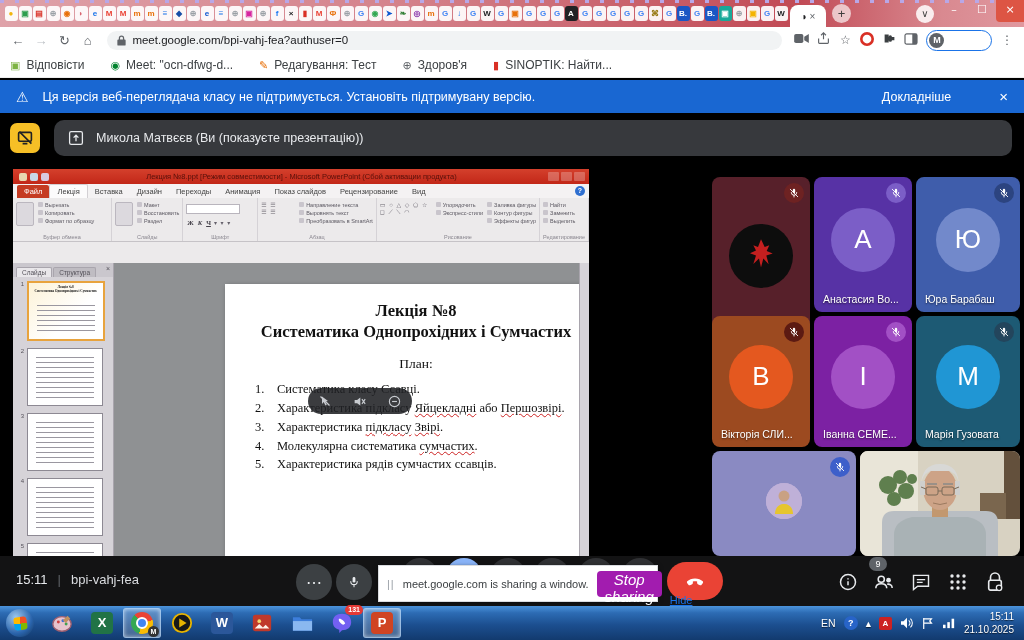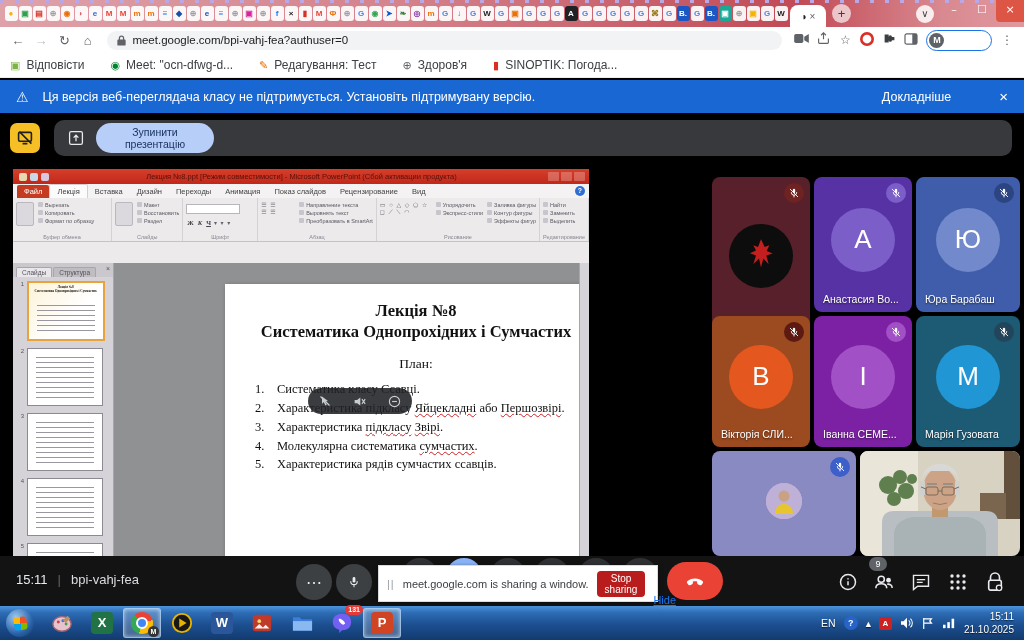--- a/index.html
+++ b/index.html
@@ -131,21 +131,21 @@
   .mb-left .sep{color:#5f6368;}
   .mb-left .code{color:#dadce0;}
   .cbtn{position:absolute;width:36px;height:36px;border-radius:50%;background:#3c4043;top:8px;
     display:flex;align-items:center;justify-content:center;color:#e8eaed;}
   .peek{position:absolute;width:36px;height:36px;border-radius:50%;background:#303134;top:2px;}
   .peek.blue{background:#8ab4f8;}
   .popup{position:absolute;left:378px;top:9px;width:280px;height:37px;background:#fff;border:1px solid #dadce0;
     box-shadow:0 1px 4px rgba(0,0,0,.5);display:flex;align-items:center;gap:8px;padding:0 8px;box-sizing:border-box;z-index:6;}
   .popup .drag{color:#9aa0a6;font-size:11px;letter-spacing:1px;}
   .popup .ptxt{font-size:11px;color:#3c4043;white-space:nowrap;}
-  .popup .stopb{background:#b91c1c;color:#fff;border:none;border-radius:4px;font-size:10px;height:26px;padding:0 8px;}
+  .popup .stopb{background:#a21caf;color:#fff;border:none;border-radius:4px;font-size:15px;height:26px;padding:0 8px;font-style:italic;}
   .popup .hide{font-size:11px;color:#1a73e8;text-decoration:underline;margin-top:32px;}
   .hangup{position:absolute;left:667px;top:6px;width:56px;height:38px;border-radius:19px;background:#ea4335;
     display:flex;align-items:center;justify-content:center;}
   .rico{position:absolute;top:14px;width:24px;height:24px;display:flex;align-items:center;justify-content:center;}
   .pbadge{position:absolute;left:869px;top:1px;min-width:14px;height:14px;border-radius:8px;background:#5f6368;
     color:#fff;font-size:9px;line-height:14px;text-align:center;padding:0 2px;}
   
   .taskbar{position:absolute;top:606px;left:0;width:1024px;height:34px;
     background:linear-gradient(#4c94dc 0,#2d6cb4 20%,#1c4f90 55%,#123a6e 100%);display:flex;align-items:center;}
   .orb{width:28px;height:28px;border-radius:50%;margin:0 8px 0 6px;
@@ -295,21 +295,21 @@
       <div class="bm">
         <span class="g" style="color: rgb(232, 113, 10);">✎</span>
         <span>Редагування: Тест</span>
       </div>
       <div class="bm">
         <span class="g" style="color: rgb(95, 99, 104);">⊕</span>
         <span>Здоров'я</span>
       </div>
       <div class="bm">
         <span class="g" style="color: rgb(217, 48, 37);">▮</span>
-        <span>SINOPTIK: Погода...</span>
+        <span>SINOPTIK: Найти...</span>
       </div>
     </div>
 
   <div class="banner">
     <span class="warn">⚠</span>
     <span class="btext">Ця версія веб-переглядача класу не підтримується. Установіть підтримувану версію.</span>
     <span class="action">Докладніше</span>
     <span class="bclose">×</span>
   </div>
 
@@ -320,21 +320,21 @@
         <svg width="16" height="16" viewBox="0 0 20 20">
             <rect x="2" y="3" width="16" height="11" rx="1.5" fill="none" stroke="#202124" stroke-width="2"></rect>
             <path d="M7 17h6M3 2l15 15" stroke="#202124" stroke-width="2"></path>
           </svg>
       </div>
       <div class="present-bar">
         <svg width="16" height="16" viewBox="0 0 20 20">
             <rect x="2" y="2" width="16" height="16" rx="2" fill="none" stroke="#e8eaed" stroke-width="1.6"></rect>
             <path d="M10 14V7M7 9.5 10 6.5l3 3" stroke="#e8eaed" stroke-width="1.6" fill="none"></path>
           </svg>
-        <button class="stop-btn">Зупинити презентацію</button>
+        <span class="txt">Микола Матвєєв (Ви (показуєте презентацію))</span>
       </div>
     </div>
 
     <div class="ppt">
       <div class="ppt-title">
         <span class="qat">
             <span style="background:#e8d8b0"></span>
             <span style="background:#c8d8e8"></span>
             <span style="background:#d8c8e0"></span>
           </span>

